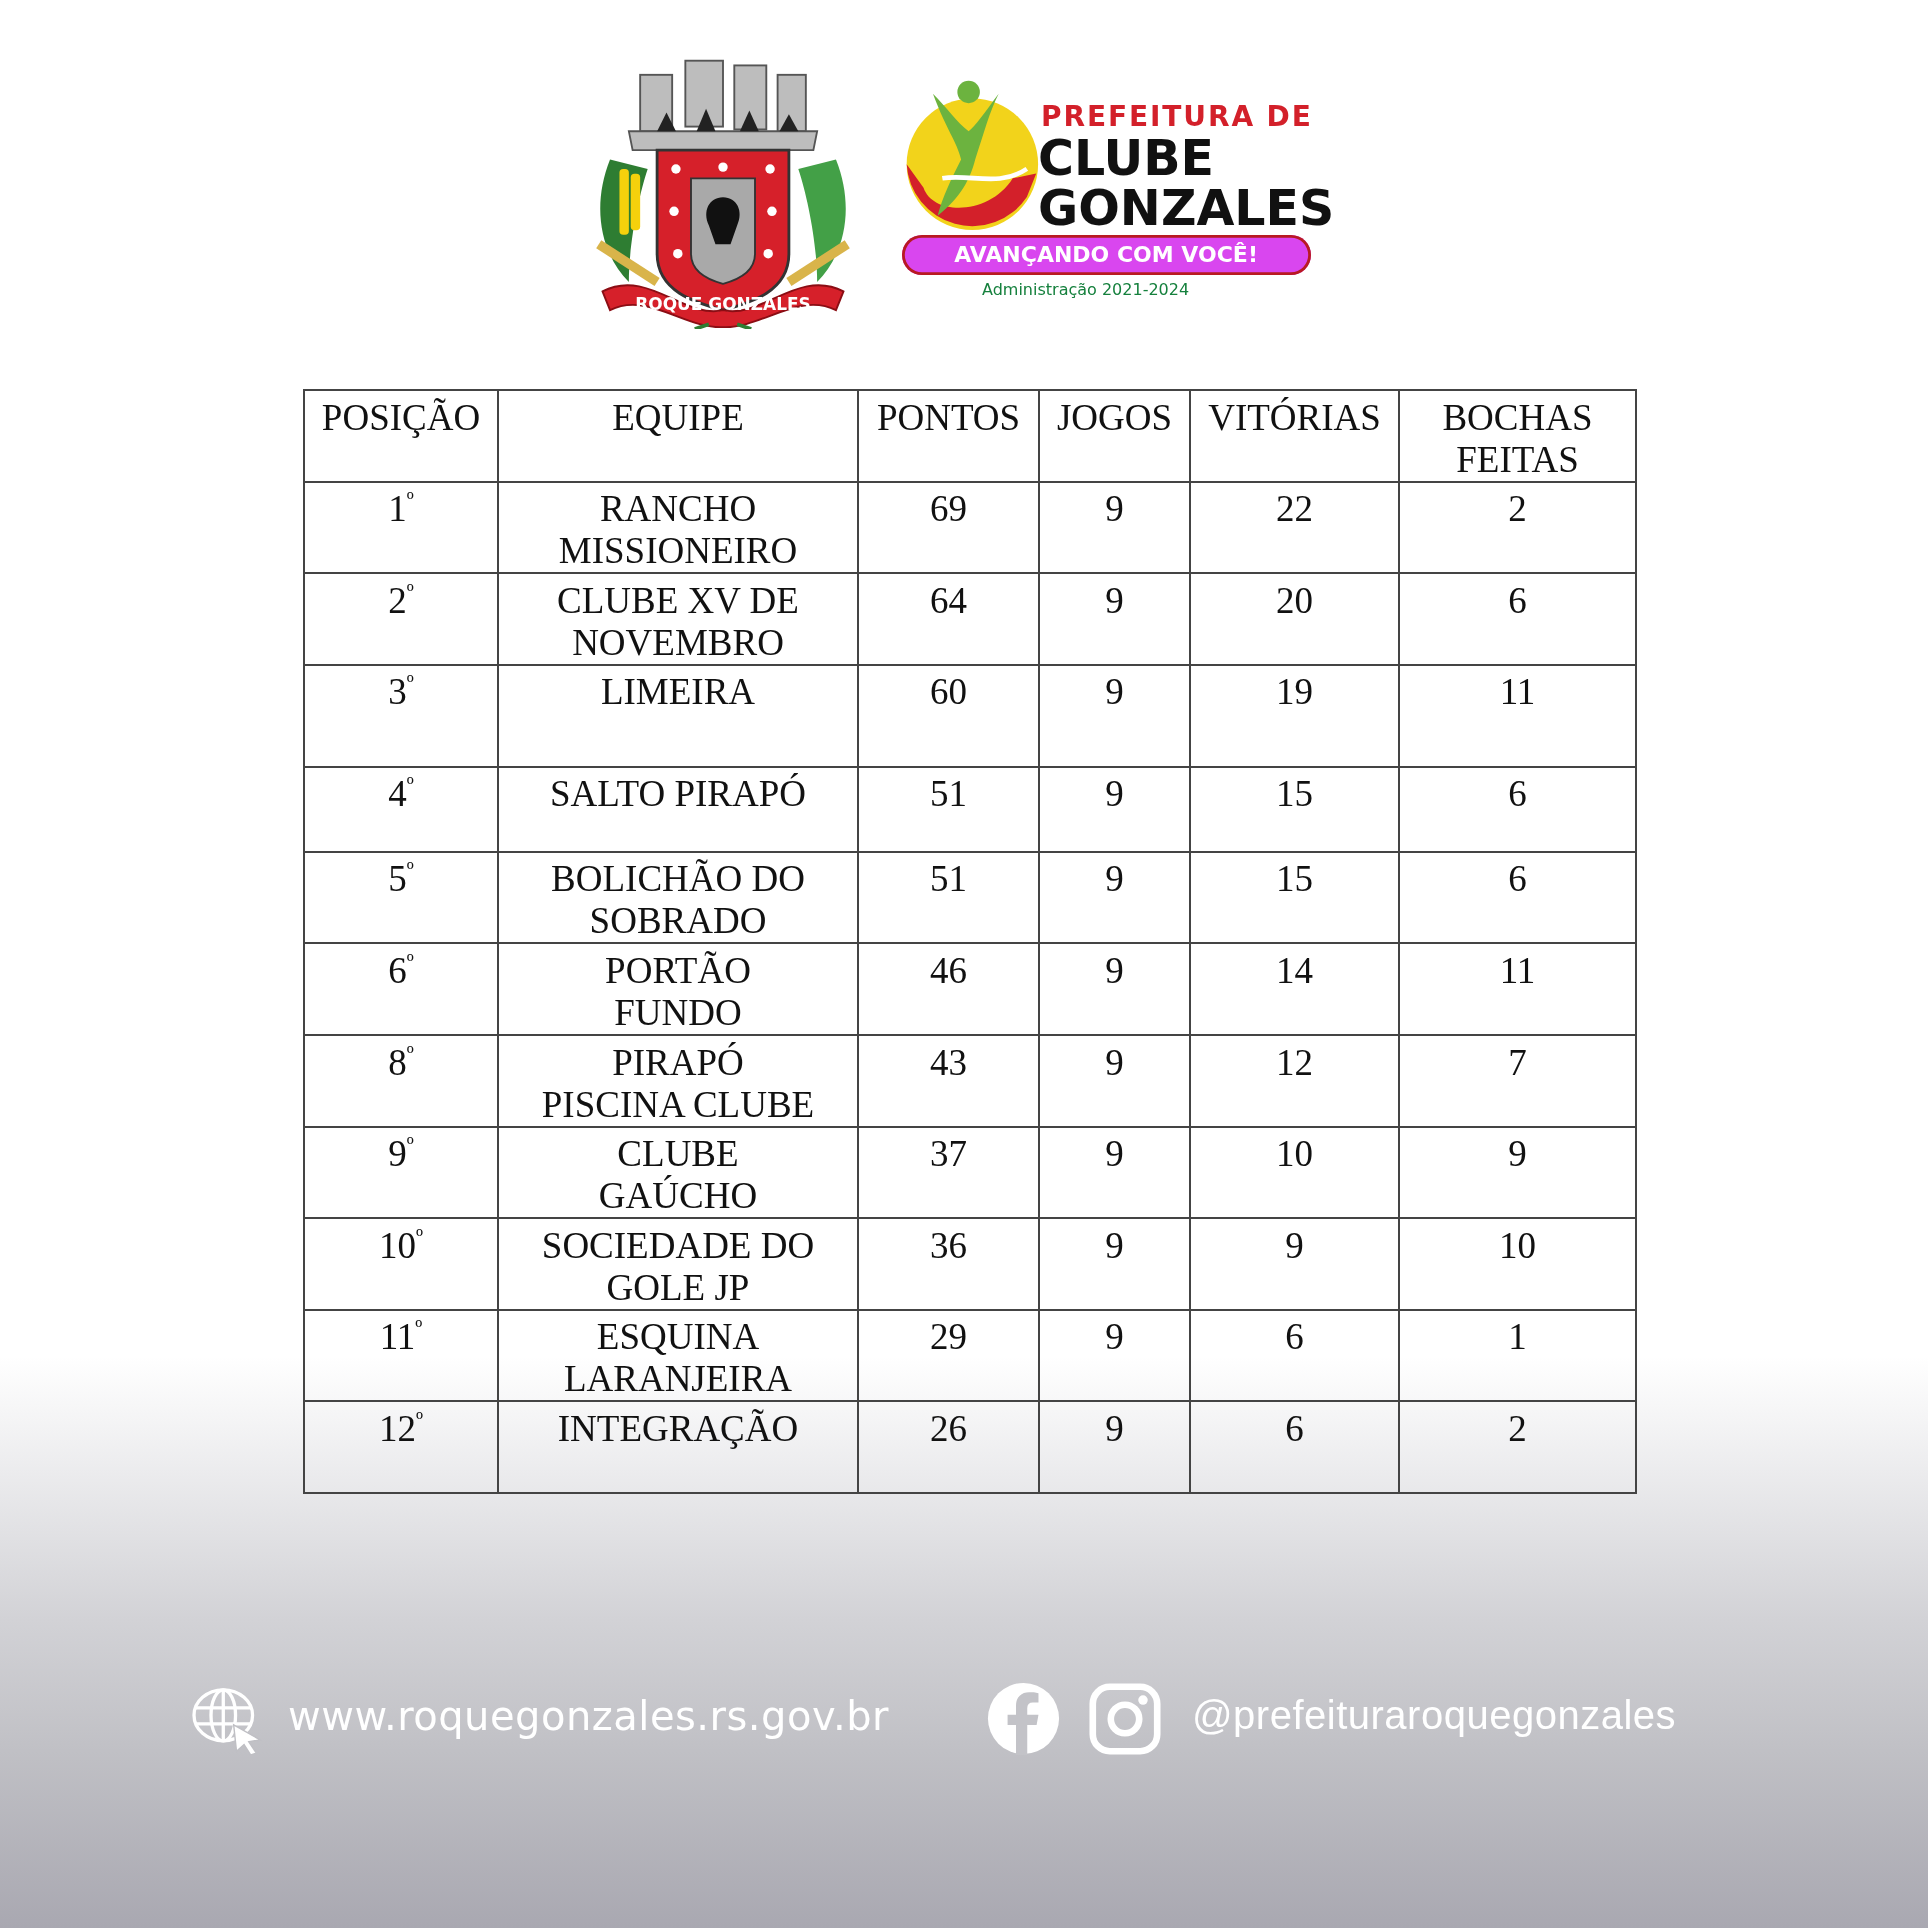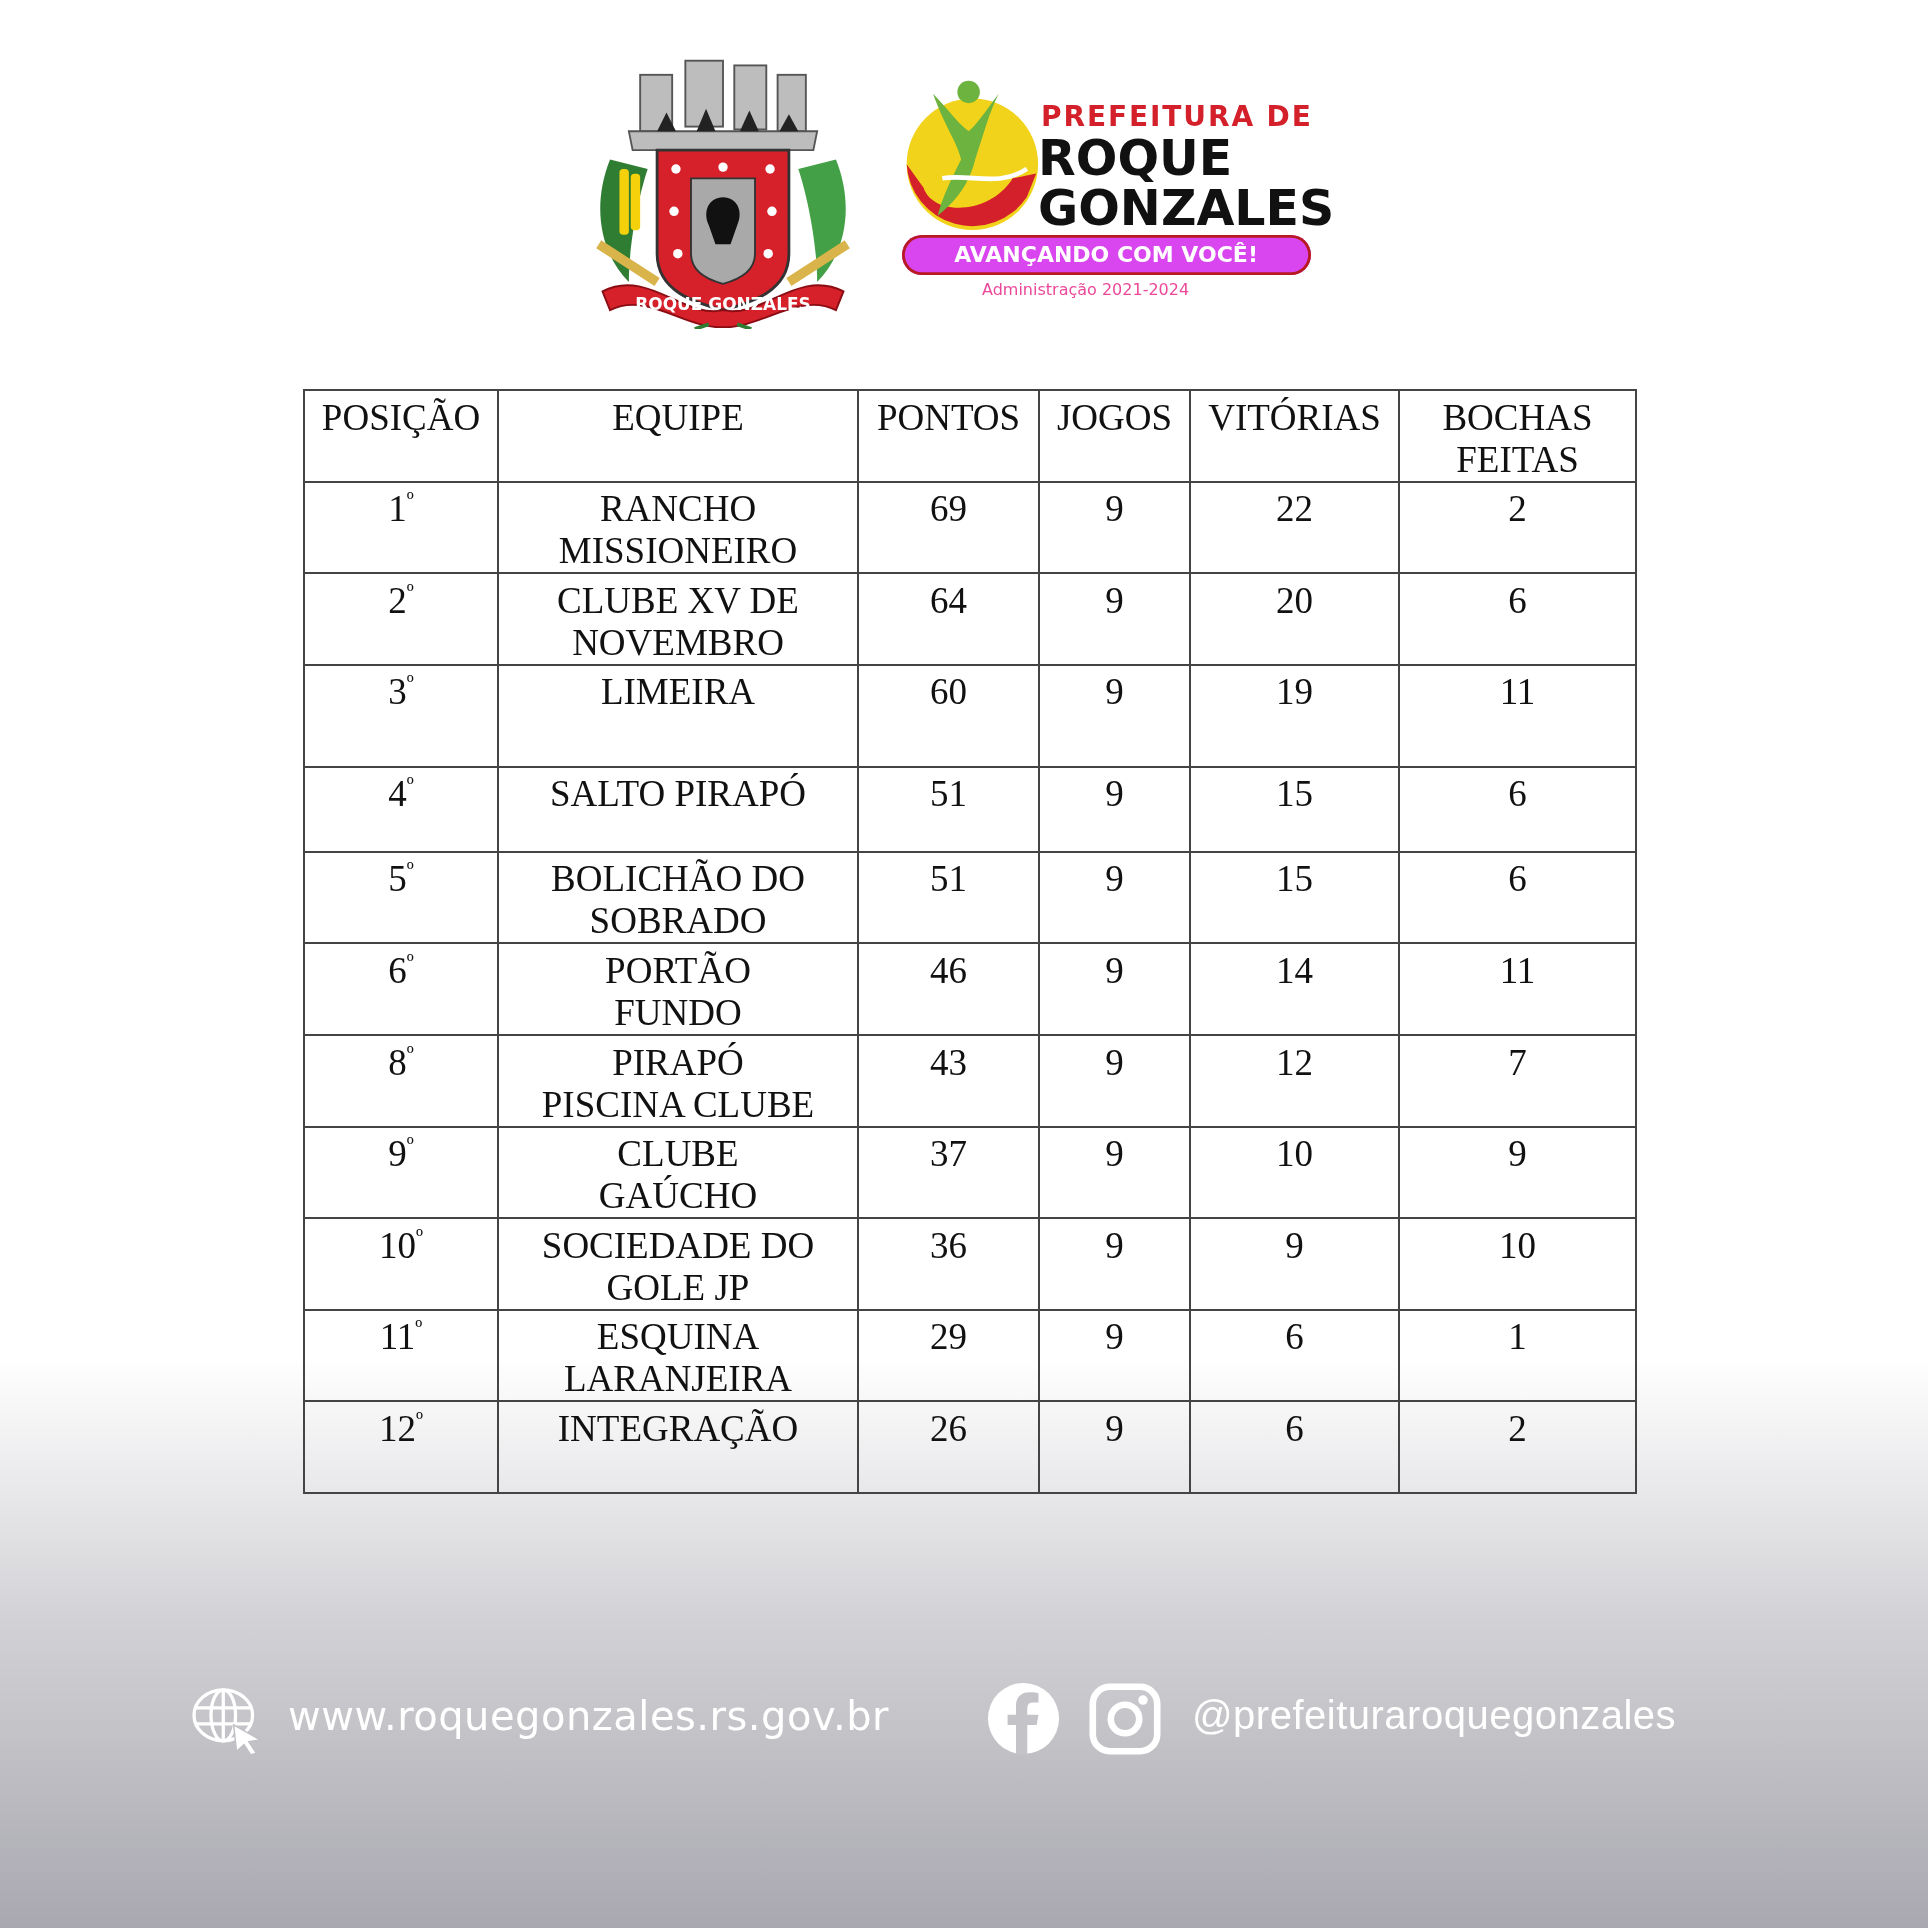--- a/index.html
+++ b/index.html
@@ -22,21 +22,21 @@
   .brand-line2 { top: 55px; }
   .brand-line3 { top: 105px; }
   .brand-pill {
     position: absolute; left: 6.6px; top: 160px; width: 409px; height: 40px; border-radius: 20px;
     background: #d946ef; color: #fff; font-family: "DejaVu Sans", sans-serif; font-weight: bold;
     font-size: 22px; text-align: center; line-height: 40px; white-space: nowrap;
     box-shadow: inset 0 0 0 2.8px #b81a22;
   }
   .brand-admin {
     position: absolute; left: 87px; top: 205px; font-family: "DejaVu Sans", sans-serif;
-    font-size: 16px; color: #ec4899; white-space: nowrap;
+    font-size: 16px; color: #15803d; white-space: nowrap;
   }
   .brand-mark { position: absolute; left: 0; top: 0; width: 151px; height: 169px; }
 
   table.standings {
     position: absolute; left: 303px; top: 389px; border-collapse: collapse;
     width: 1331px; table-layout: fixed; background: transparent;
   }
   table.standings td, table.standings th {
     border: 2.4px solid #444; text-align: center; vertical-align: top;
     font-family: "Liberation Serif", serif; font-weight: normal; color: #111;
@@ -109,21 +109,21 @@
 
   <div class="brand">
     <svg class="brand-mark" viewBox="0 0 160 180">
       <circle cx="82" cy="95" r="70" fill="#f2d31b"></circle>
       <path d="M12 95 A70 70 0 0 0 140 130 L 150 105 L 125 110 C 100 150, 40 150, 30 120 Z" fill="#d3202a"></path>
       <path d="M40 20 C 55 60, 65 70, 70 90 C 60 110, 50 130, 45 150 C 70 130, 80 110, 85 90 C 95 60, 100 40, 110 20 C 95 40, 85 55, 78 60 C 65 50, 55 35, 40 20 Z" fill="#6cb33f"></path>
       <circle cx="78" cy="18" r="12" fill="#6cb33f"></circle>
       <path d="M50 110 C 80 105, 110 120, 140 100" stroke="#fff" stroke-width="5" fill="none"></path>
     </svg>
     <div class="brand-line1">PREFEITURA DE</div>
-    <div class="brand-line2">ROQUE</div>
+    <div class="brand-line2">CLUBE</div>
     <div class="brand-line3">GONZALES</div>
     <div class="brand-pill">AVANÇANDO COM VOCÊ!</div>
     <div class="brand-admin">Administração 2021-2024</div>
   </div>
 </div>
 
 <table class="standings">
   <colgroup>
     <col class="c1">
       <col class="c2">

